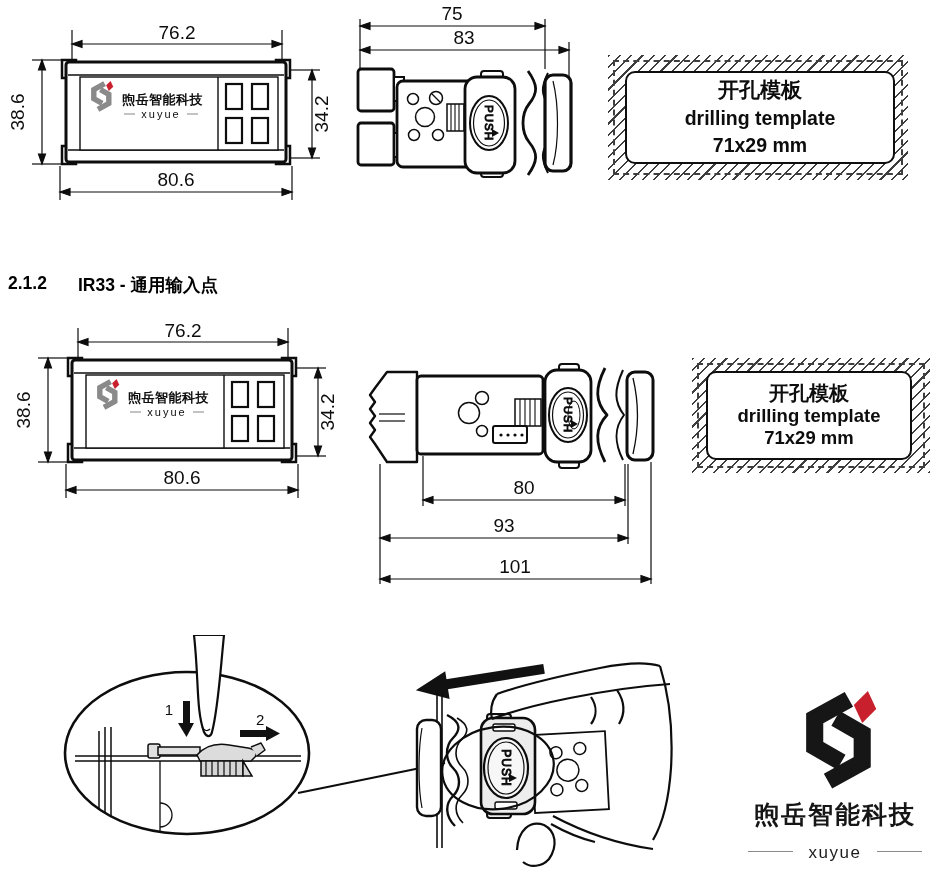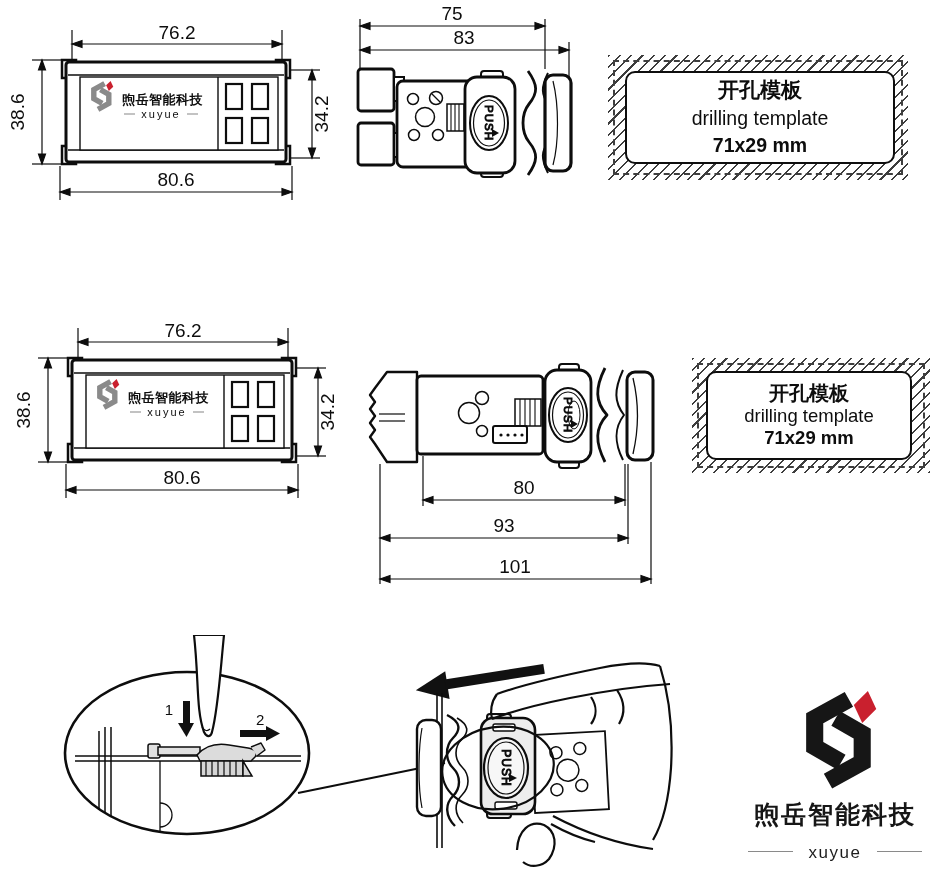--- a/index.html
+++ b/index.html
@@ -15,21 +15,21 @@
   .template{position:absolute;}
   .hatch{position:absolute;inset:0;
          background:repeating-linear-gradient(135deg,#3d3d3d 0 1.5px,transparent 1.5px 8px);}
   .dashbox{position:absolute;inset:5px;border:2px dashed #3f3f3f;}
   .plate{position:absolute;background:#fff;border:2.5px solid #0e0e0e;border-radius:10px;
          display:flex;flex-direction:column;align-items:center;justify-content:center;
          text-align:center;}
   .t1 .plate{left:17px;right:13px;top:16px;bottom:16px;line-height:1.42;}
   .t2 .plate{left:14px;right:18px;top:13px;bottom:13px;line-height:1.18;}
   .tpl-cn{font-weight:bold;font-size:21px;}
-  .tpl-en{font-size:19.5px;}
+  .tpl-en{font-size:19.5px;font-weight:bold;}
   .tpl-size{font-size:19.5px;font-weight:bold;}
   .t2 .tpl-cn{font-size:20px;}
   .t2 .tpl-en,.t2 .tpl-size{font-size:18.5px;}
   
   .brand-cn{position:absolute;left:0;right:0;top:138px;text-align:center;font-weight:bold;
             font-size:25px;letter-spacing:2px;color:#161616;}
   .brand-en{position:absolute;left:0;right:0;top:183px;text-align:center;font-size:17px;
             letter-spacing:1.5px;color:#1d1d1d;}
   .brand-line{position:absolute;top:191px;width:45px;height:0;border-top:1.5px solid #8a8a8a;}
 </style>
@@ -140,20 +140,24 @@
   <div class="template t1" style="left:608px;top:55px;width:300px;height:125px">
     <div class="hatch"></div>
     <div class="dashbox"></div>
     <div class="plate">
       <div class="tpl-cn">开孔模板</div>
       <div class="tpl-en">drilling template</div>
       <div class="tpl-size">71x29 mm</div>
     </div>
   </div>
 
+  <div class="heading">
+    <span class="num">2.1.2</span>
+    <span class="ttl">IR33 - 通用输入点</span>
+  </div>
 
   <svg class="fig" style="left:6px;top:312px" width="334" height="198" viewBox="0 0 334 198">
     <g stroke="#0d0d0d" fill="none" stroke-width="1.2">
       <line x1="72" y1="16" x2="72" y2="46"></line>
         <line x1="282" y1="16" x2="282" y2="46"></line>
       <line x1="72" y1="30" x2="282" y2="30"></line>
       <polygon points="72,30 82,26.5 82,33.5" fill="#0d0d0d"></polygon>
         <polygon points="282,30 272,26.5 272,33.5" fill="#0d0d0d"></polygon>
       <line x1="32" y1="46" x2="62" y2="46"></line>
         <line x1="32" y1="150" x2="62" y2="150"></line>

